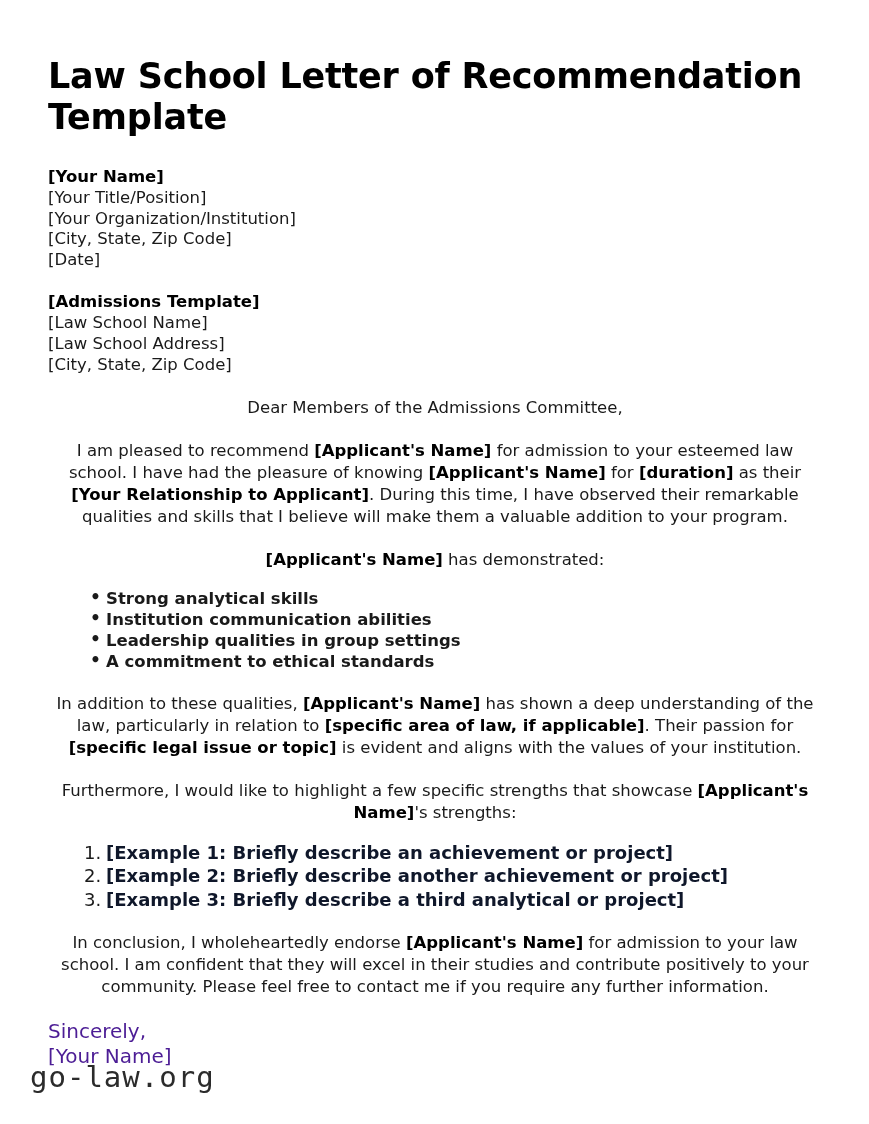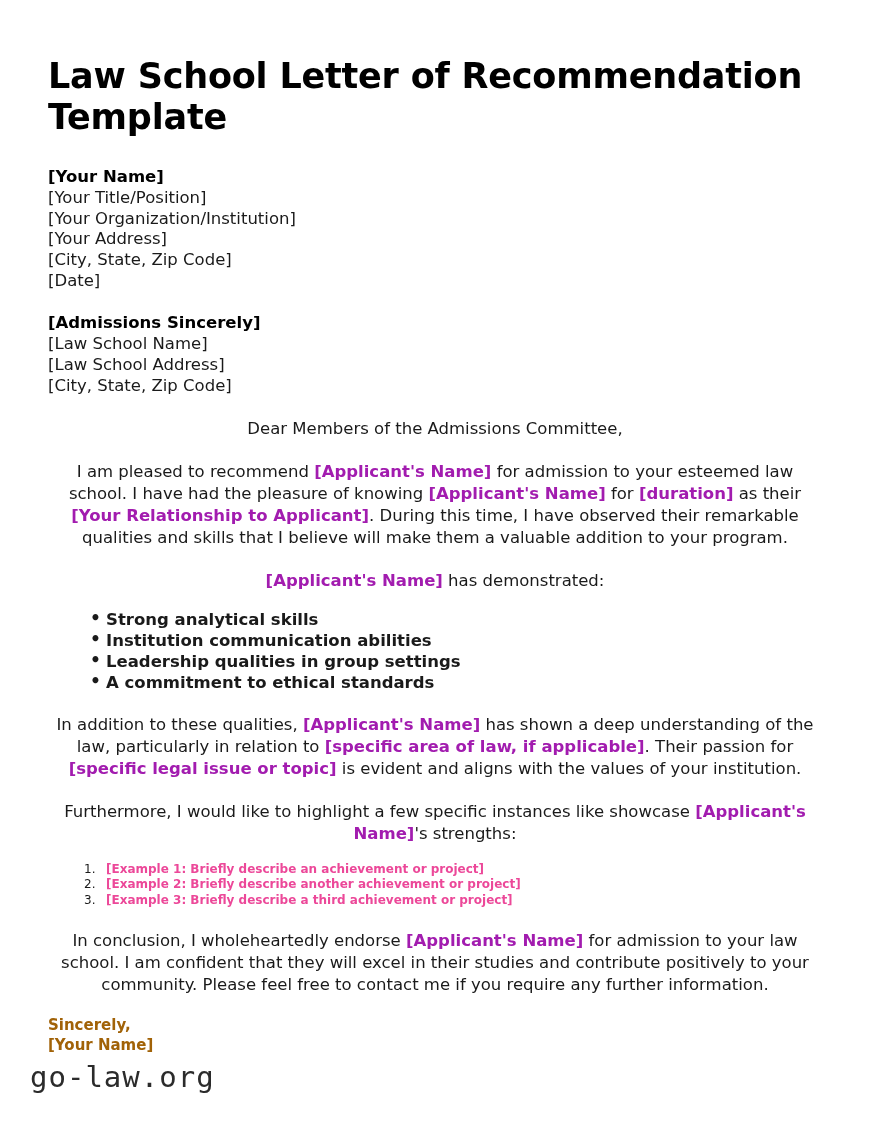--- a/index.html
+++ b/index.html
@@ -56,21 +56,21 @@
   .gap-sm { height: 17px; }
   .gap-md { height: 21px; }
 
   p.para {
     font-size: 16.5px;
     line-height: 1.33;
     color: #1a1a1a;
     margin: 0;
     text-align: center;
   }
-  p.para b, .b { font-weight: bold; color: #a21caf; }
+  p.para b, .b { font-weight: bold; color: #000000; }
 
   ul.bullets {
     margin: 0;
     padding: 0 0 0 42px;
     list-style: none;
     font-weight: bold;
   }
   ul.bullets li {
     font-size: 16.5px;
     line-height: 1.28;
@@ -87,42 +87,41 @@
     color: #1a1a1a;
   }
 
   ol.numbers {
     margin: 0;
     padding: 0 0 0 36px;
     list-style: none;
     counter-reset: exitem;
   }
   ol.numbers li {
-    font-size: 12px;
+    font-size: 18px;
     line-height: 1.3;
     font-weight: bold;
-    color: #ec4899;
+    color: #0f172a;
     position: relative;
     padding-left: 22px;
     counter-increment: exitem;
   }
   ol.numbers li::before {
     content: counter(exitem) ".";
     position: absolute;
     left: 0;
     top: 0;
     font-weight: normal;
     color: #1a1a1a;
   }
 
   .signoff {
-    font-size: 15px;
+    font-size: 20px;
     line-height: 1.27;
-    color: #a16207;
-    font-weight: bold;
+    color: #4c1d95;
   }
 
   .watermark {
     position: absolute;
     left: 30px;
     top: 1060px;
     font-family: "DejaVu Sans Mono", monospace;
     font-size: 29px;
     letter-spacing: 1px;
     color: #2b2b2b;
@@ -134,29 +133,28 @@
 <div class="page">
 
   <div class="doc">
 
     <h1 class="doc-title">Law School Letter of Recommendation Template</h1>
 
     <div class="block" id="sender-block">
         <div class="addr-line strong">[Your Name]</div>
         <div class="addr-line">[Your Title/Position]</div>
         <div class="addr-line">[Your Organization/Institution]</div>
-        <div class="addr-line">[Your Address]</div>
         <div class="addr-line">[City, State, Zip Code]</div>
         <div class="addr-line">[Date]</div>
       </div>
 
     <div class="gap-md"></div>
 
     <div class="block" id="recipient-block">
-        <div class="addr-line strong">[Admissions Sincerely]</div>
+        <div class="addr-line strong">[Admissions Template]</div>
         <div class="addr-line">[Law School Name]</div>
         <div class="addr-line">[Law School Address]</div>
         <div class="addr-line">[City, State, Zip Code]</div>
       </div>
 
     <div class="gap-md"></div>
 
     <p class="para">Dear Members of the Admissions Committee,</p>
 
     <div class="gap-md"></div>
@@ -182,29 +180,29 @@
 
     <div class="gap-md"></div>
 
     <p class="para">
       <span>In addition to these qualities, </span><b>[Applicant's Name]</b><span> has shown a deep understanding of the law, particularly in relation to </span><b>[specific area of law, if applicable]</b><span>. Their passion for </span><b>[specific legal issue or topic]</b><span> is evident and aligns with the values of your institution.</span>
     </p>
 
     <div class="gap-md"></div>
 
     <p class="para">
-      <span>Furthermore, I would like to highlight a few specific instances like showcase </span><b>[Applicant's Name]</b><span>'s strengths:</span>
+      <span>Furthermore, I would like to highlight a few specific strengths that showcase </span><b>[Applicant's Name]</b><span>'s strengths:</span>
     </p>
 
     <div class="gap-sm"></div>
 
     <ol class="numbers" id="examples-list">
         <li>[Example 1: Briefly describe an achievement or project]</li>
         <li>[Example 2: Briefly describe another achievement or project]</li>
-        <li>[Example 3: Briefly describe a third achievement or project]</li>
+        <li>[Example 3: Briefly describe a third analytical or project]</li>
       </ol>
 
     <div class="gap-md"></div>
 
     <p class="para">
       <span>In conclusion, I wholeheartedly endorse </span><b>[Applicant's Name]</b><span> for admission to your law school. I am confident that they will excel in their studies and contribute positively to your community. Please feel free to contact me if you require any further information.</span>
     </p>
 
     <div class="gap-md"></div>
 

